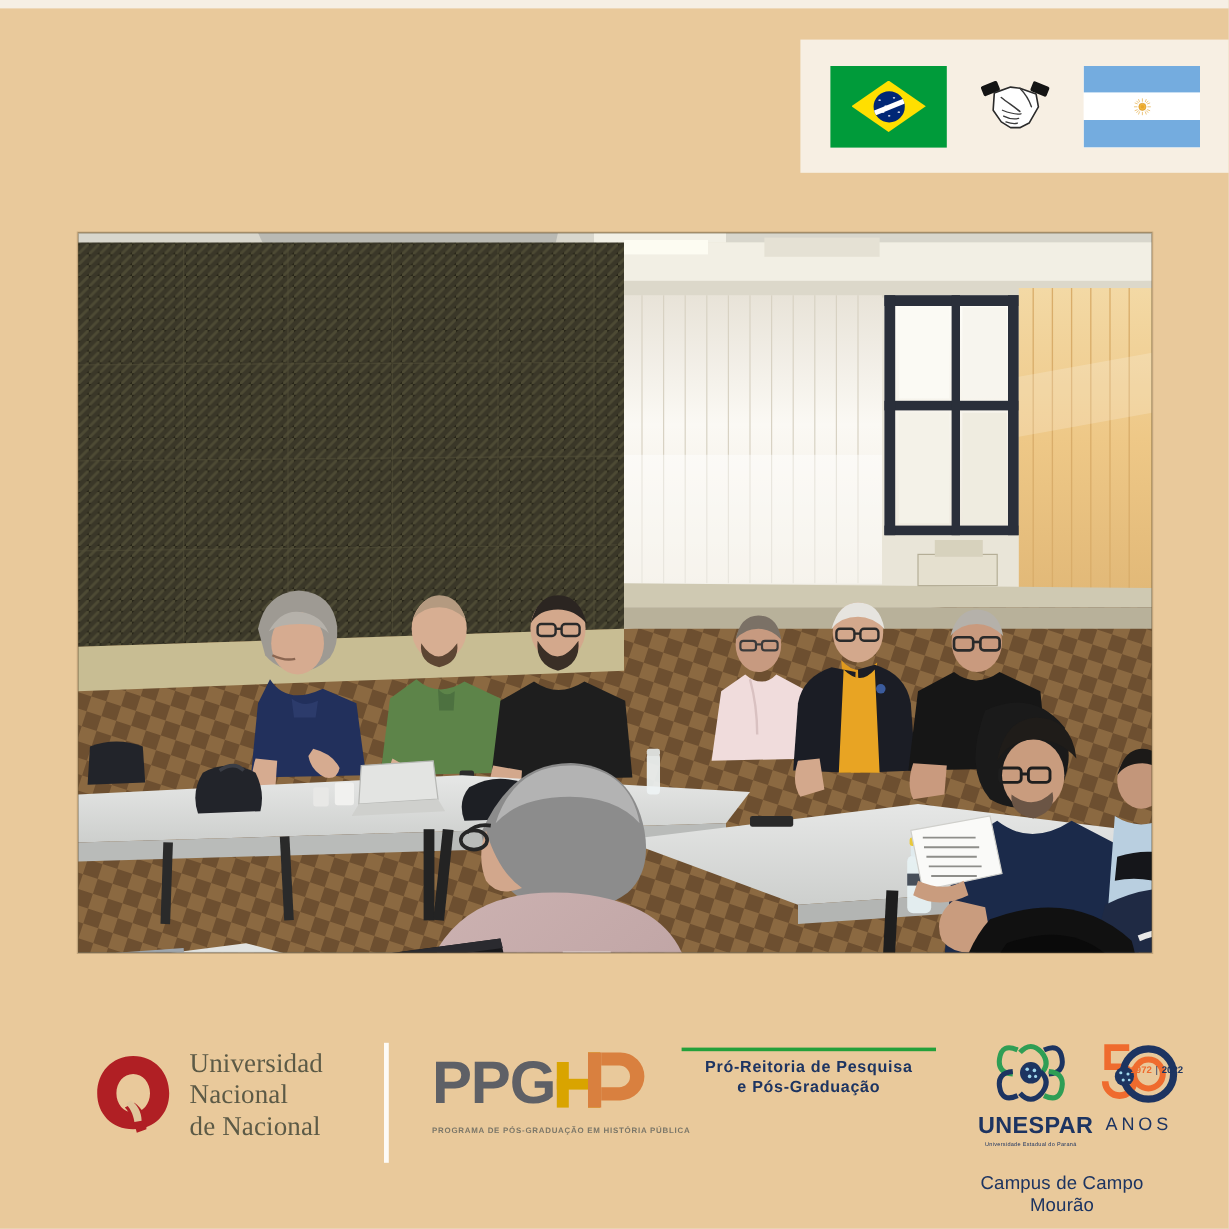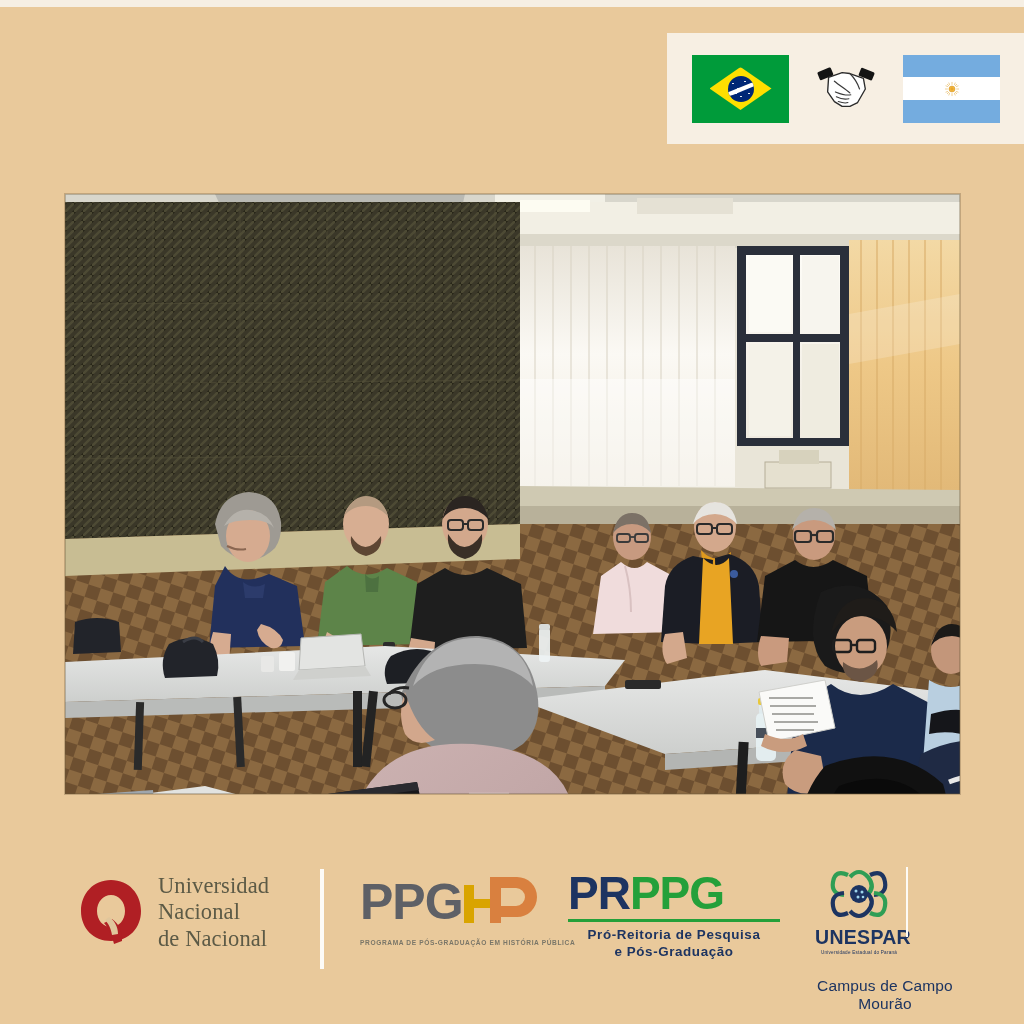--- a/index.html
+++ b/index.html
@@ -611,21 +611,20 @@
         <rect x="130" y="6" width="10" height="46" fill="#d9a400"></rect>
         <rect x="104" y="28" width="36" height="9" fill="#d9a400"></rect>
 
         <rect x="130" y="6" width="11" height="46" fill="#d9803f"></rect>
         <path d="M141 6 h16 a20 20 0 0 1 0 40 h-16 v-11 h15 a9 9 0 0 0 0 -18 h-15 Z" fill="#d9803f"></path>
       </svg>
       <div class="ppghp-sub">PROGRAMA DE PÓS-GRADUAÇÃO EM HISTÓRIA PÚBLICA</div>
     </div>
 
     <div class="prppg">
-      <div class="prppg-main"><span class="pr">PR</span><span class="ppg">PPG</span></div>
       <div class="prppg-rule"></div>
       <div class="prppg-sub">Pró-Reitoria de Pesquisa</div>
       <div class="prppg-sub">e Pós-Graduação</div>
     </div>
 
     <div class="unespar">
       <div class="unespar-top">
         <div class="unespar-left">
           <svg class="unespar-mark" viewBox="0 0 62 58">
             <g fill="none" stroke-width="4.2">
@@ -641,18 +640,39 @@
               <circle cx="28" cy="26" r="1.5"></circle>
                 <circle cx="34" cy="27" r="1.5"></circle>
               <circle cx="30" cy="32" r="1.5"></circle>
                 <circle cx="35" cy="32" r="1.3"></circle>
             </g>
           </svg>
           <div class="unespar-word">UNESPAR</div>
           <div class="unespar-sub">Universidade Estadual do Paraná</div>
         </div>
         <div class="unespar-vrule"></div>
+        <div class="unespar-right">
+          <svg class="anos-mark" viewBox="0 0 76 58">
+
+            <path d="M30 8 h-18 v16 h10 a12 12 0 1 1 -12 12" fill="none" stroke="#ef6b2e" stroke-width="5.5"></path>
+
+            <circle cx="46" cy="30" r="21" fill="none" stroke="#1d3461" stroke-width="6"></circle>
+            <circle cx="46" cy="30" r="12" fill="none" stroke="#ef6b2e" stroke-width="5"></circle>
+
+            <circle cx="26" cy="32" r="8" fill="#1d3461"></circle>
+            <g fill="#9fd6ec">
+              <circle cx="23" cy="29" r="1.3"></circle>
+                <circle cx="29" cy="30" r="1.3"></circle>
+              <circle cx="25" cy="35" r="1.3"></circle>
+                <circle cx="30" cy="35" r="1.1"></circle>
+            </g>
+            <text x="40" y="29" font-family="Liberation Sans, sans-serif" font-size="8" font-weight="bold" fill="#ef6b2e" text-anchor="middle">1972</text>
+            <text x="53" y="29" font-family="Liberation Sans, sans-serif" font-size="8" fill="#1d3461" text-anchor="middle">|</text>
+            <text x="66" y="29" font-family="Liberation Sans, sans-serif" font-size="8" font-weight="bold" fill="#1d3461" text-anchor="middle">2022</text>
+          </svg>
+          <div class="anos-word">ANOS</div>
+        </div>
       </div>
       <div class="campus">Campus de Campo Mourão</div>
     </div>
 
   </div>
 </div>
 
 </body></html>

